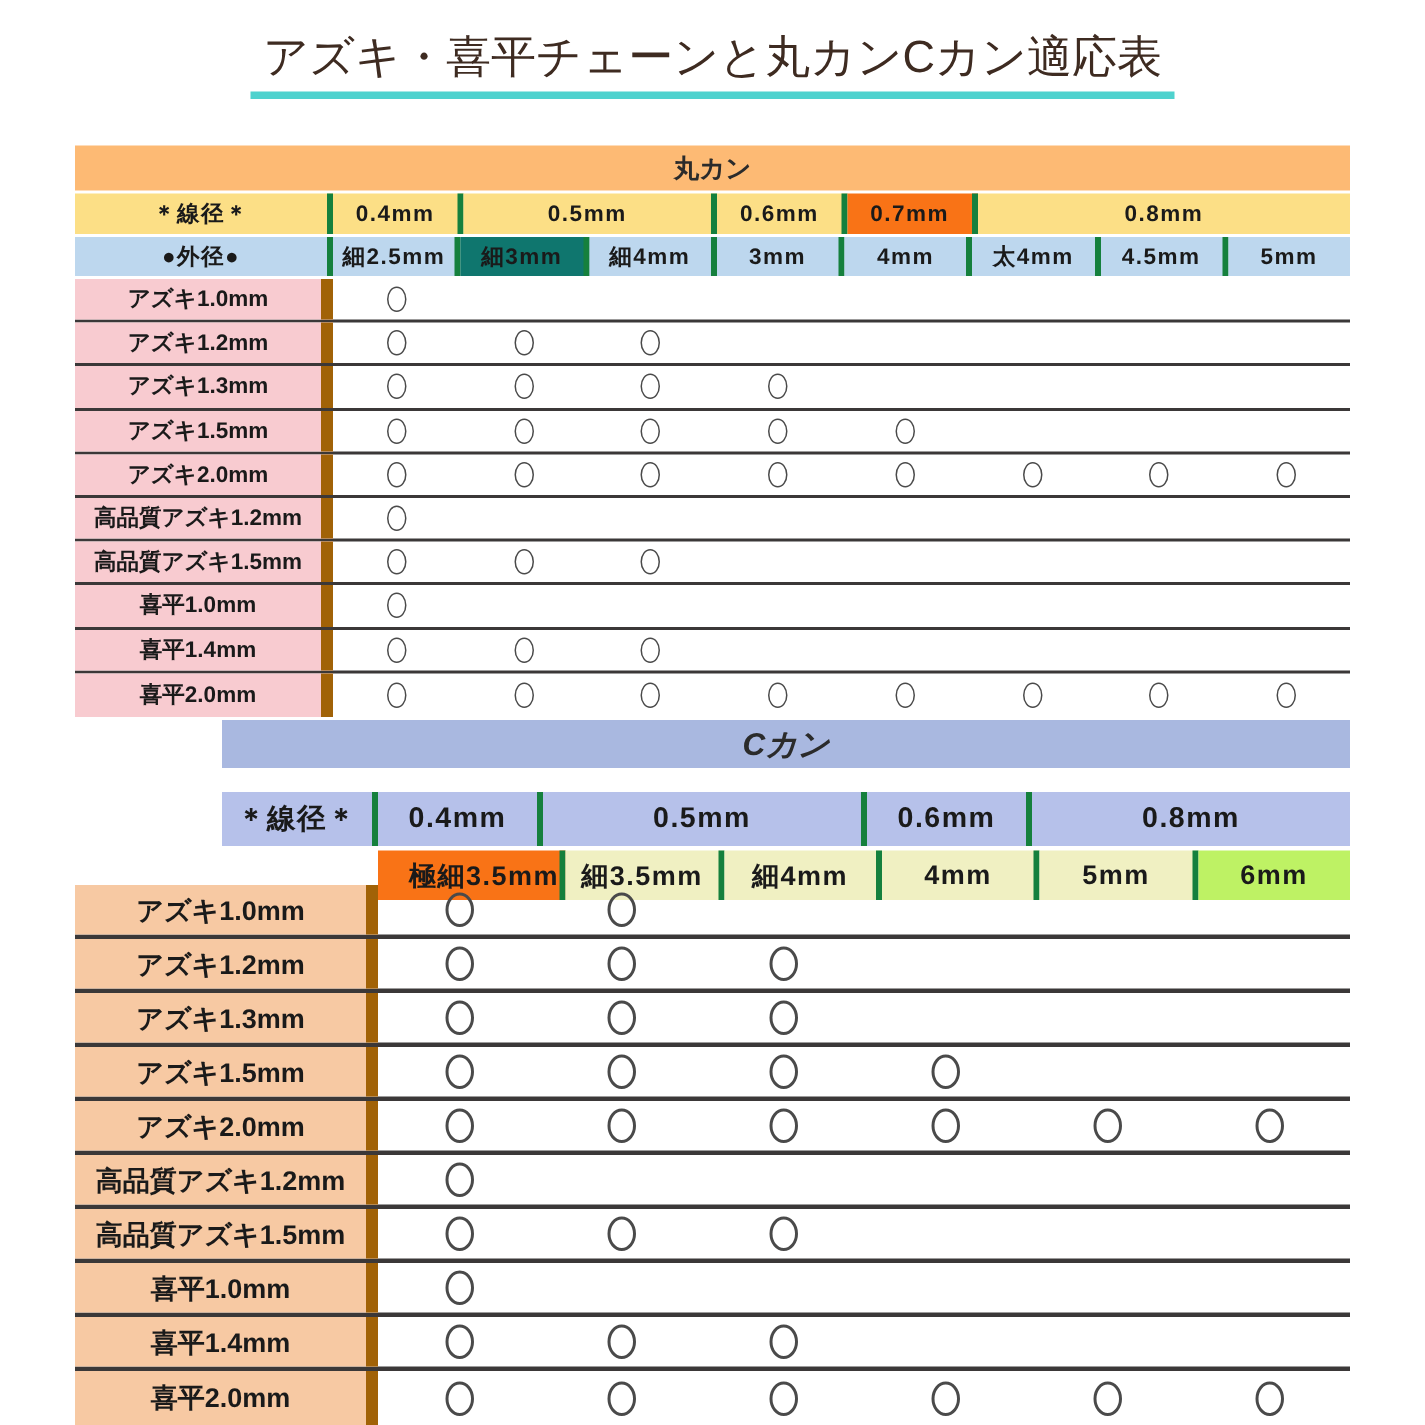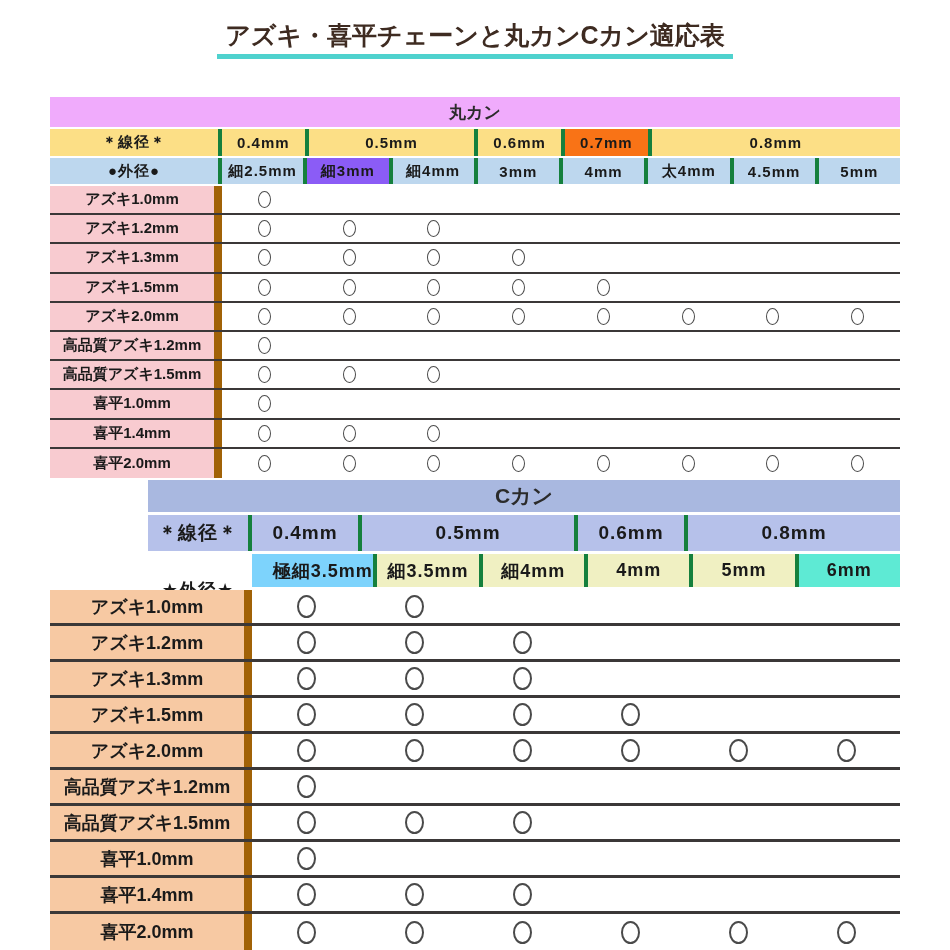--- a/index.html
+++ b/index.html
@@ -2,21 +2,21 @@
 <html style="--title-color: #3e2b21; --underline: #4fd2ce; --line: #3b3838; --circle: #4a4a4a;"><head>
 <meta charset="utf-8">
 <style>
   :root{
     --title-color:#3e2b21; --underline:#4fd2ce; --line:#3b3838; --circle:#4a4a4a;
   }
   html,body{margin:0;padding:0;background:#ffffff;}
   .page{position:relative;width:950px;height:950px;background:#ffffff;overflow:hidden;
         font-family:"Liberation Sans","DejaVu Sans",sans-serif;color:#1a1a1a;}
   .title-wrap{position:absolute;top:20px;left:0;width:100%;text-align:center;}
-  .title{display:inline-block;margin:0;font-size:25px;font-weight:700;color:var(--title-color);
+  .title{display:inline-block;margin:0;font-size:30px;font-weight:400;color:var(--title-color);
          border-bottom:5px solid var(--underline);padding:0 8px 3px 8px;line-height:1.25;}
   .tbl{position:absolute;}
   .t-title{display:flex;align-items:center;justify-content:center;font-weight:700;color:#2b2b2b;}
   .hrow{display:flex;}
   .hcell{display:flex;align-items:center;justify-content:center;font-weight:700;
          box-sizing:border-box;letter-spacing:1px;}
   .gapR{border-right:4px solid #15803d;}
   .grow{flex-basis:0;}
   .brow{display:flex;box-sizing:border-box;font-weight:700;}
   .blabel{display:flex;align-items:center;justify-content:center;box-sizing:border-box;
@@ -31,52 +31,52 @@
   #tbl-maru .t-title{height:30px;margin-bottom:2px;font-size:17px;}
   #tbl-maru .hrow.wire{height:27px;margin-bottom:2px;}
   #tbl-maru .hrow.outer{height:26px;margin-bottom:2px;}
   #tbl-maru .hlabel{flex:0 0 172px;}
   #tbl-maru .brow{height:29.2px;border-bottom:2.5px solid var(--line);}
   #tbl-maru .brow:last-child{border-bottom:none;}
   #tbl-maru .blabel{flex:0 0 172px;}
 
   
   #tbl-c-head{left:148px;top:480px;width:752px;}
-  #tbl-c-head .t-title{height:32px;margin-bottom:3px;font-size:21px;}
+  #tbl-c-head .t-title{height:32px;margin-bottom:16px;font-size:21px;font-style:italic;}
   #tbl-c-head .hrow.wire{height:36px;margin-bottom:3px;font-size:19px;}
   #tbl-c-head .hrow.outer{height:33px;font-size:18px;}
   #tbl-c-head .hlabel{flex:0 0 104px;}
 
   
   #tbl-c-body{left:50px;top:590px;width:850px;height:360px;overflow:hidden;font-size:18px;}
   #tbl-c-body .brow{height:36px;border-bottom:3px solid var(--line);}
   #tbl-c-body .brow:last-child{border-bottom:none;}
   #tbl-c-body .blabel{flex:0 0 202px;}
 </style>
 </head>
 <body>
 
 <div class="page">
   <div class="title-wrap">
     <h1 class="title">アズキ・喜平チェーンと丸カンCカン適応表</h1>
   </div>
   <div id="tbl-maru" class="tbl">
-      <div class="t-title" style="background: #f0abfc;">丸カン</div>
+      <div class="t-title" style="background: #fdba74;">丸カン</div>
       <div class="hrow wire">
         <div class="hcell hlabel gapR" style="background: rgb(252, 223, 134);">＊線径＊</div>
         <div class="hcell grow gapR" style="flex-grow: 1; background: rgb(252, 223, 134);">0.4mm</div>
         <div class="hcell grow gapR" style="flex-grow: 2; background: rgb(252, 223, 134);">0.5mm</div>
         <div class="hcell grow gapR" style="flex-grow: 1; background: rgb(252, 223, 134);">0.6mm</div>
         <div class="hcell grow gapR" style="flex-grow: 1; background: #f97316;">0.7mm</div>
         <div class="hcell grow" style="flex-grow: 3; background: rgb(252, 223, 134);">0.8mm</div>
       </div>
       <div class="hrow outer">
         <div class="hcell hlabel gapR" style="background: rgb(189, 215, 238);">●外径●</div>
         <div class="hcell grow gapR" style="flex-grow: 1; background: rgb(189, 215, 238);">細2.5mm</div>
-        <div class="hcell grow gapR" style="flex-grow: 1; background: #8b5cf6;">細3mm</div>
+        <div class="hcell grow gapR" style="flex-grow: 1; background: #0f766e;">細3mm</div>
         <div class="hcell grow gapR" style="flex-grow: 1; background: rgb(189, 215, 238);">細4mm</div>
         <div class="hcell grow gapR" style="flex-grow: 1; background: rgb(189, 215, 238);">3mm</div>
         <div class="hcell grow gapR" style="flex-grow: 1; background: rgb(189, 215, 238);">4mm</div>
         <div class="hcell grow gapR" style="flex-grow: 1; background: rgb(189, 215, 238);">太4mm</div>
         <div class="hcell grow gapR" style="flex-grow: 1; background: rgb(189, 215, 238);">4.5mm</div>
         <div class="hcell grow" style="flex-grow: 1; background: rgb(189, 215, 238);">5mm</div>
       </div>
       <div class="brow">
         <div class="blabel" style="background: rgb(248, 203, 208);">アズキ1.0mm</div>
         <div class="bcol">
@@ -266,26 +266,26 @@
       <div class="t-title" style="background: rgb(169, 184, 224);">Cカン</div>
       <div class="hrow wire">
         <div class="hcell hlabel gapR" style="background: rgb(182, 193, 234);">＊線径＊</div>
         <div class="hcell grow gapR" style="flex-grow: 1; background: rgb(182, 193, 234);">0.4mm</div>
         <div class="hcell grow gapR" style="flex-grow: 2; background: rgb(182, 193, 234);">0.5mm</div>
         <div class="hcell grow gapR" style="flex-grow: 1; background: rgb(182, 193, 234);">0.6mm</div>
         <div class="hcell grow" style="flex-grow: 2; background: rgb(182, 193, 234);">0.8mm</div>
       </div>
       <div class="hrow outer">
         <div class="hcell hlabel gapR" style="background: rgb(240, 240, 194); margin-top: 36px;">★外径★</div>
-        <div class="hcell grow gapR" style="flex-grow: 1; background: #7dd3fc; padding-left: 20px;">極細3.5mm</div>
+        <div class="hcell grow gapR" style="flex-grow: 1; background: #f97316; padding-left: 20px;">極細3.5mm</div>
         <div class="hcell grow gapR" style="flex-grow: 1; background: rgb(240, 240, 194);">細3.5mm</div>
         <div class="hcell grow gapR" style="flex-grow: 1; background: rgb(240, 240, 194);">細4mm</div>
         <div class="hcell grow gapR" style="flex-grow: 1; background: rgb(240, 240, 194);">4mm</div>
         <div class="hcell grow gapR" style="flex-grow: 1; background: rgb(240, 240, 194);">5mm</div>
-        <div class="hcell grow" style="flex-grow: 1; background: #5eead4;">6mm</div>
+        <div class="hcell grow" style="flex-grow: 1; background: #bef264;">6mm</div>
       </div>
     </div>
   <div id="tbl-c-body" class="tbl">
       <div class="brow">
         <div class="blabel" style="background: rgb(247, 201, 163);">アズキ1.0mm</div>
         <div class="bcol">
           <span class="mark m2"></span>
         </div>
         <div class="bcol">
           <span class="mark m2"></span>

